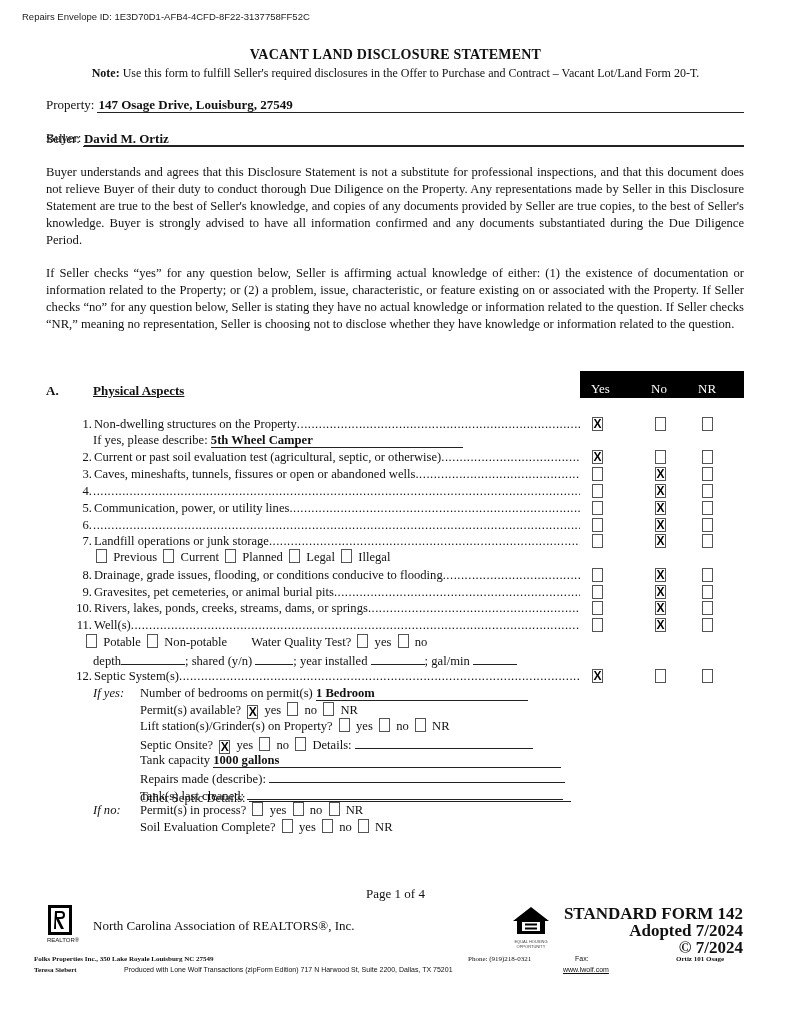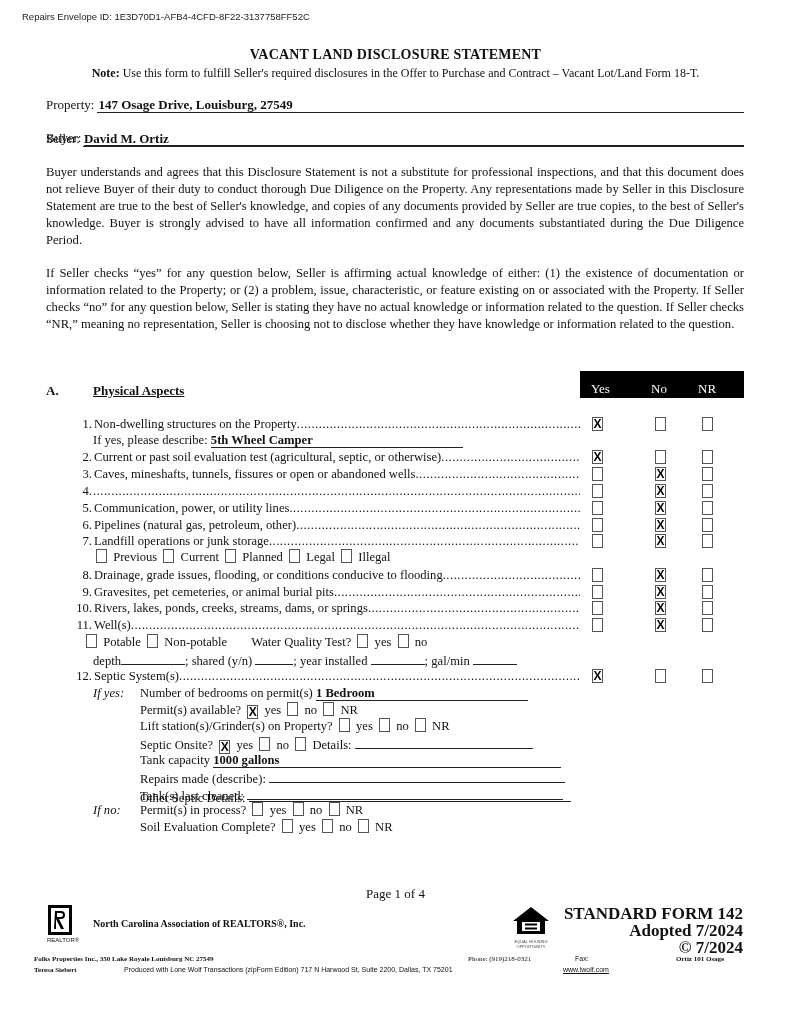--- a/index.html
+++ b/index.html
@@ -23,32 +23,32 @@
   .q .txt { padding-left:1px; flex:none; }
   .q .dots { flex:1; overflow:hidden; white-space:nowrap; letter-spacing:0.5px; }
   .cb { width:11px; height:14px; border:1px solid #555; background:#fff; box-sizing:border-box;
         font-family:"Liberation Sans", sans-serif; font-weight:bold; font-size:12px; line-height:13px; text-align:center; color:#000; }
   .cb.inline { display:inline-block; vertical-align:-2px; margin:0 3px; }
   .sub { font-size:12.6px; line-height:17px; white-space:nowrap; }
   .uline { display:inline-block; border-bottom:1px solid #222; height:13px; vertical-align:baseline; }
   .bold { font-weight:bold; }
   .it { font-style:italic; }
   .pageno { left:0; width:791px; top:886px; text-align:center; font-size:13px; }
-  .footer-org { left:93px; top:918px; font-size:10px; font-weight:bold; }
+  .footer-org { left:93px; top:918px; font-size:13px; font-weight:normal; }
   .stdform { right:48px; top:905px; text-align:right; font-size:17px; font-weight:bold; line-height:17px; }
   .tiny { font-size:7px; font-family:"Liberation Serif", serif; }
   .tinysans { font-size:7px; font-family:"Liberation Sans", sans-serif; }
 </style>
 </head>
 <body>
 
 <div class="abs envelope">Repairs Envelope ID: 1E3D70D1-AFB4-4CFD-8F22-3137758FF52C</div>
 
 <div class="abs title">VACANT LAND DISCLOSURE STATEMENT</div>
-<div class="abs note"><b>Note:</b><span> Use this form to fulfill Seller's required disclosures in the Offer to Purchase and Contract – Vacant Lot/Land Form 18-T.</span></div>
+<div class="abs note"><b>Note:</b><span> Use this form to fulfill Seller's required disclosures in the Offer to Purchase and Contract – Vacant Lot/Land Form 20-T.</span></div>
 
 <div class="abs field" style="top:97px">
   <span class="lbl">Property:</span>
   <span class="line">147 Osage Drive, Louisburg,   27549</span>
 </div>
 <div class="abs field" style="top:130px">
   <span class="lbl">Buyer:</span>
   <span class="line"></span>
 </div>
 <div class="abs field" style="top:131px">
@@ -102,21 +102,20 @@
     <div class="abs q" style="top: 500px;">
       <span class="num">5.</span>
       <span class="txt">Communication, power, or utility lines</span>
       <span class="dots"> ........................................................................................................................................................................................................</span>
     </div>
     <div class="abs cb" style="left: 592px; top: 501px;"></div>
     <div class="abs cb" style="left: 655px; top: 501px;">X</div>
     <div class="abs cb" style="left: 702px; top: 501px;"></div>
     <div class="abs q" style="top: 517px;">
       <span class="num">6.</span>
-      <span class="txt">Pipelines (natural gas, petroleum, other)</span>
       <span class="dots"> ........................................................................................................................................................................................................</span>
     </div>
     <div class="abs cb" style="left: 592px; top: 518px;"></div>
     <div class="abs cb" style="left: 655px; top: 518px;">X</div>
     <div class="abs cb" style="left: 702px; top: 518px;"></div>
     <div class="abs q" style="top: 533px;">
       <span class="num">7.</span>
       <span class="txt">Landfill operations or junk storage</span>
       <span class="dots"> ........................................................................................................................................................................................................</span>
     </div>

